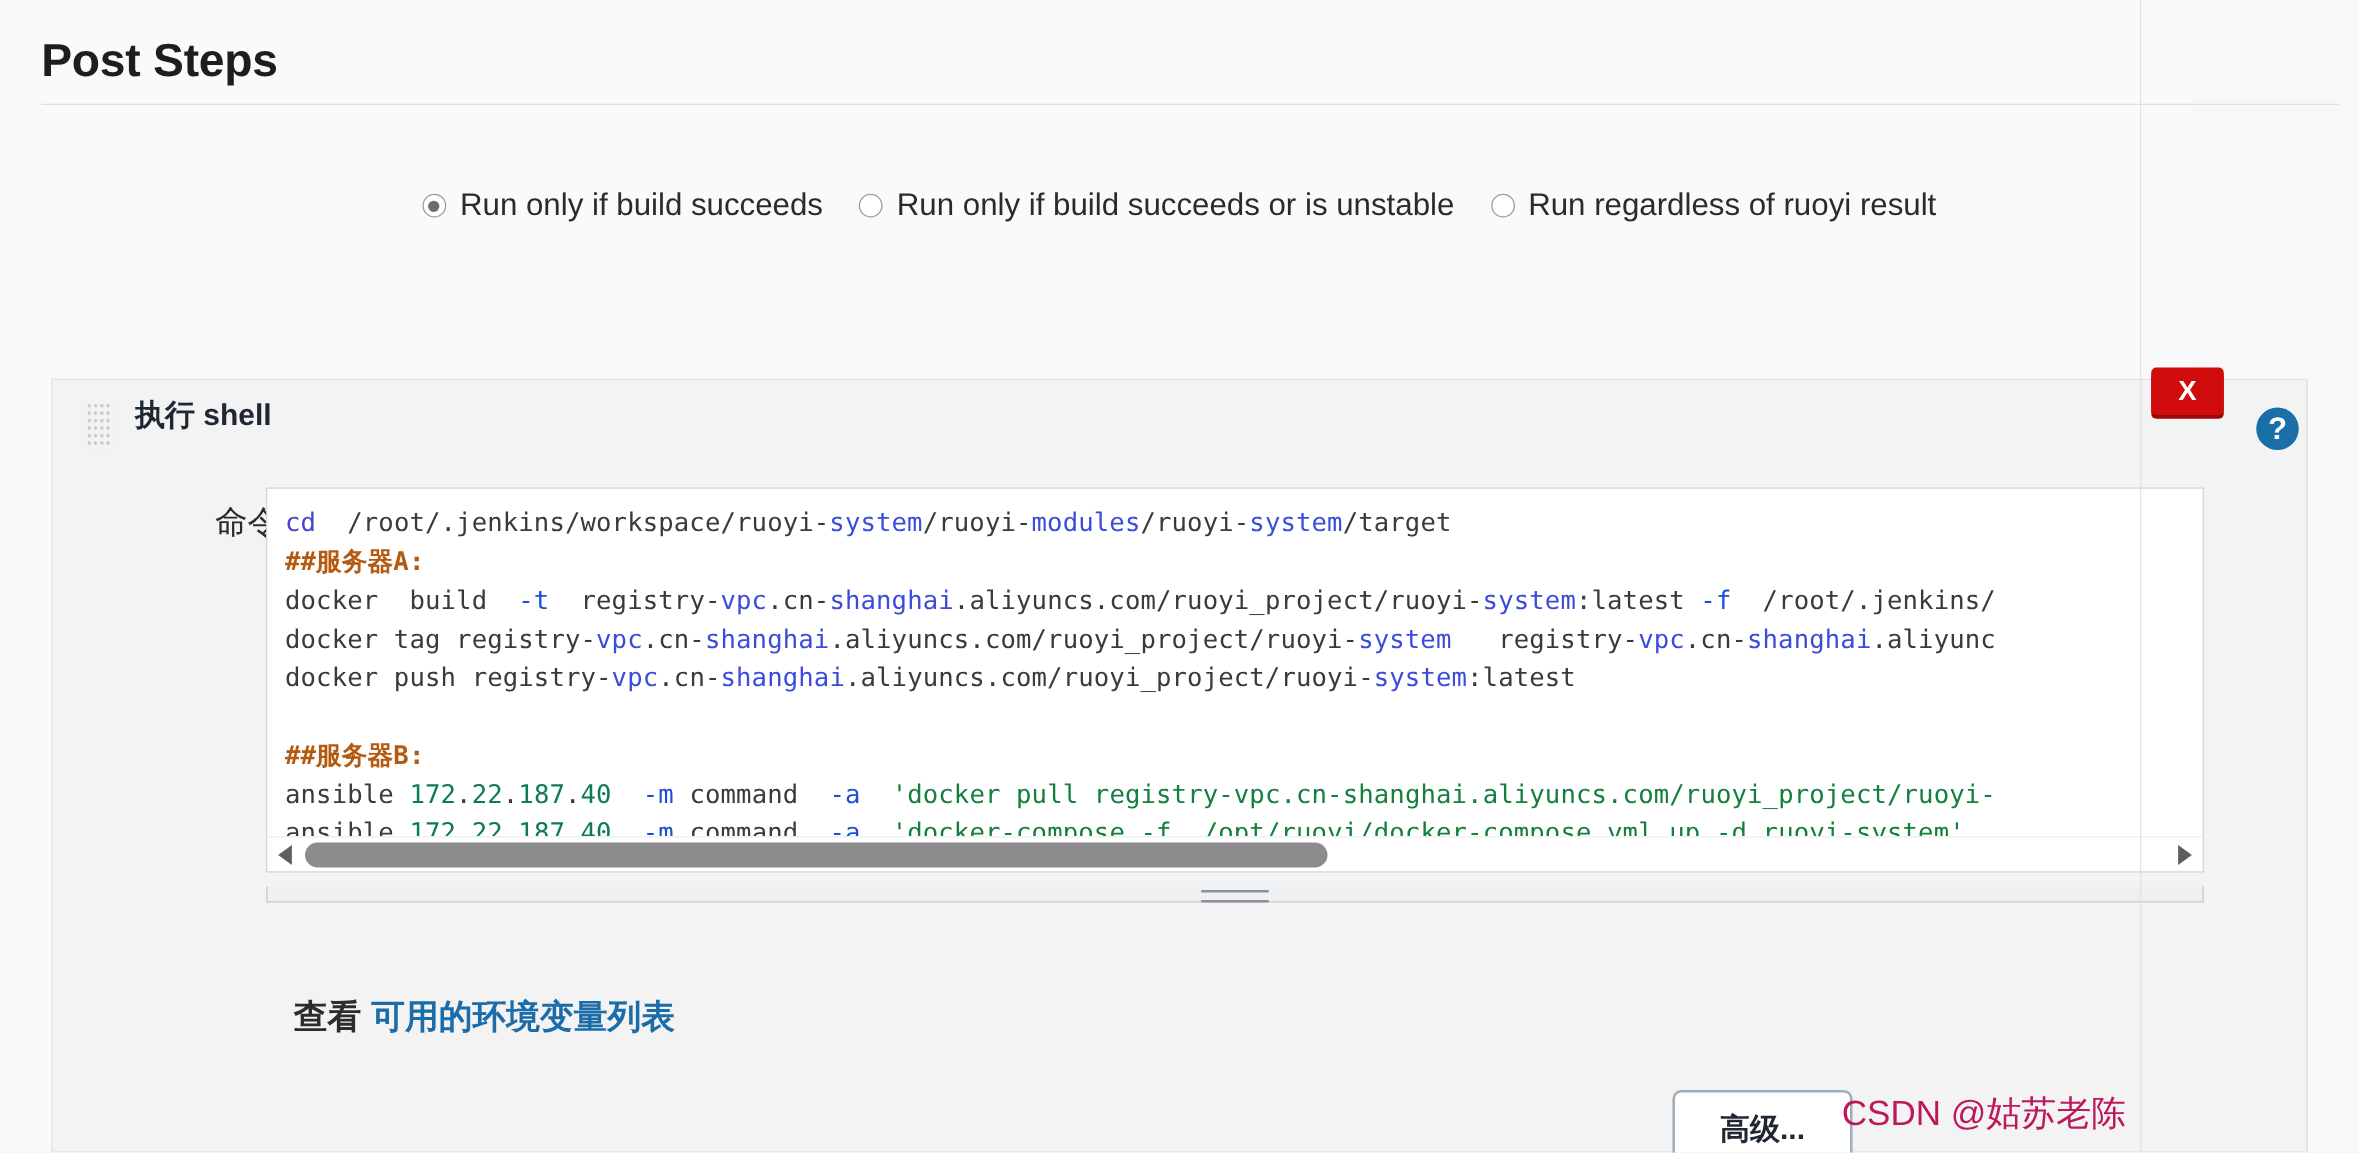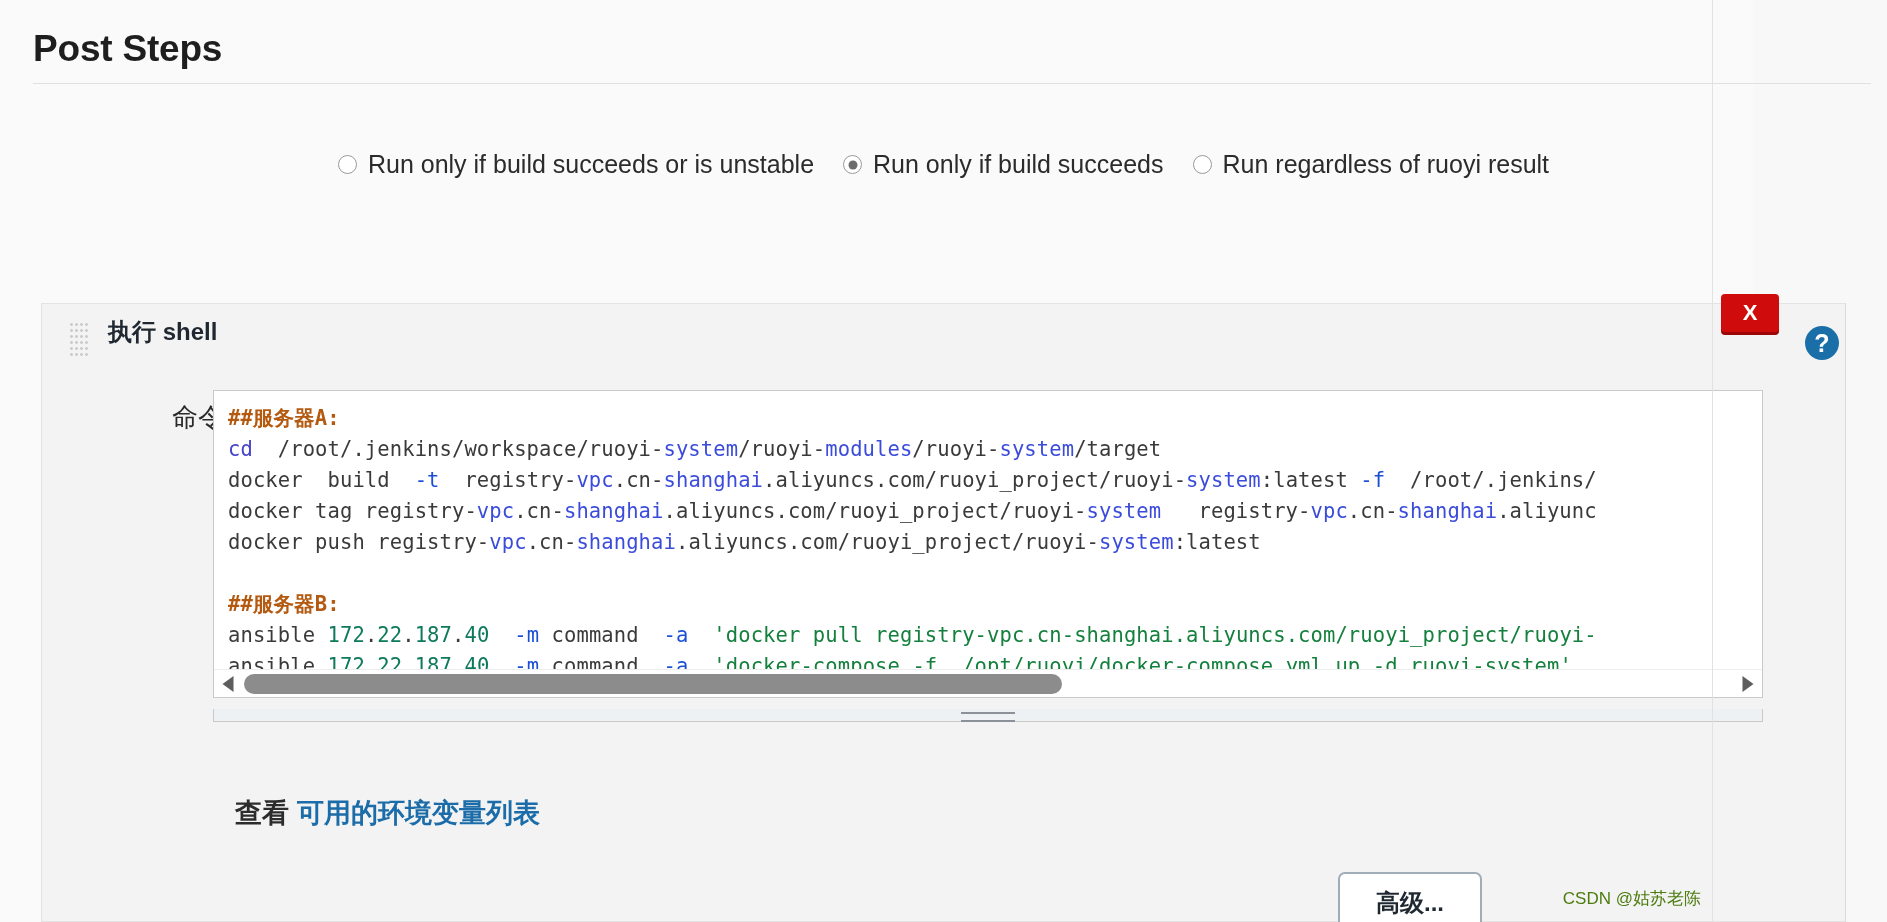--- a/index.html
+++ b/index.html
@@ -355,69 +355,69 @@
     width: 1px;
     height: 922px;
     background: #e2e2e2;
   }
 
   
   .watermark {
     position: absolute;
     right: 52px;
     bottom: 12px;
-    font-size: 17px;
-    color: #4d7c0f;
+    font-size: 28px;
+    color: #be185d;
     font-family: "Liberation Sans", sans-serif;
     white-space: nowrap;
     user-select: none;
   }
 </style>
 </head>
 <body>
 
 <div id="page">
 
   <div class="page-heading-wrap">
     <h1 class="page-heading">Post Steps</h1>
     <div class="heading-rule"></div>
   </div>
 
   <div class="radio-row">
-    <label class="radio-opt">
-      <span class="radio-mark"></span>
-      <span class="radio-label">Run only if build succeeds or is unstable</span>
-    </label>
     <label class="radio-opt">
       <span class="radio-mark checked"></span>
       <span class="radio-label">Run only if build succeeds</span>
     </label>
     <label class="radio-opt">
       <span class="radio-mark"></span>
+      <span class="radio-label">Run only if build succeeds or is unstable</span>
+    </label>
+    <label class="radio-opt">
+      <span class="radio-mark"></span>
       <span class="radio-label">Run regardless of ruoyi result</span>
     </label>
   </div>
 
 
   <div class="builder-panel">
 
     <div class="panel-header">
       <div class="drag-handle"></div>
       <div class="panel-title">执行 shell</div>
       <div class="close-btn">X</div>
       <div class="help-icon">?</div>
     </div>
 
     <div class="cmd-row">
       <div class="cmd-label">命令</div>
 
       <div class="code-wrap">
         <div class="code-area" id="code-area">
+            <div class="code-line"><span class="tk-kw">cd</span><span class="tk-plain">  /root/.jenkins/workspace/ruoyi-</span><span class="tk-id">system</span><span class="tk-plain">/ruoyi-</span><span class="tk-id">modules</span><span class="tk-plain">/ruoyi-</span><span class="tk-id">system</span><span class="tk-plain">/target</span></div>
             <div class="code-line"><span class="tk-comment">##服务器A:</span></div>
-            <div class="code-line"><span class="tk-kw">cd</span><span class="tk-plain">  /root/.jenkins/workspace/ruoyi-</span><span class="tk-id">system</span><span class="tk-plain">/ruoyi-</span><span class="tk-id">modules</span><span class="tk-plain">/ruoyi-</span><span class="tk-id">system</span><span class="tk-plain">/target</span></div>
             <div class="code-line"><span class="tk-plain">docker  build  </span><span class="tk-opt">-t</span><span class="tk-plain">  registry-</span><span class="tk-id">vpc</span><span class="tk-plain">.cn-</span><span class="tk-id">shanghai</span><span class="tk-plain">.aliyuncs.com/ruoyi_project/ruoyi-</span><span class="tk-id">system</span><span class="tk-plain">:latest </span><span class="tk-opt">-f</span><span class="tk-plain">  /root/.jenkins/</span></div>
             <div class="code-line"><span class="tk-plain">docker tag registry-</span><span class="tk-id">vpc</span><span class="tk-plain">.cn-</span><span class="tk-id">shanghai</span><span class="tk-plain">.aliyuncs.com/ruoyi_project/ruoyi-</span><span class="tk-id">system</span><span class="tk-plain">   registry-</span><span class="tk-id">vpc</span><span class="tk-plain">.cn-</span><span class="tk-id">shanghai</span><span class="tk-plain">.aliyunc</span></div>
             <div class="code-line"><span class="tk-plain">docker push registry-</span><span class="tk-id">vpc</span><span class="tk-plain">.cn-</span><span class="tk-id">shanghai</span><span class="tk-plain">.aliyuncs.com/ruoyi_project/ruoyi-</span><span class="tk-id">system</span><span class="tk-plain">:latest</span></div>
             <div class="code-line blank">&nbsp;</div>
             <div class="code-line"><span class="tk-comment">##服务器B:</span></div>
             <div class="code-line"><span class="tk-plain">ansible </span><span class="tk-num">172</span><span class="tk-plain">.</span><span class="tk-num">22</span><span class="tk-plain">.</span><span class="tk-num">187</span><span class="tk-plain">.</span><span class="tk-num">40</span><span class="tk-plain">  </span><span class="tk-opt">-m</span><span class="tk-plain"> command  </span><span class="tk-opt">-a</span><span class="tk-str">  'docker pull registry-vpc.cn-shanghai.aliyuncs.com/ruoyi_project/ruoyi-</span></div>
             <div class="code-line"><span class="tk-plain">ansible </span><span class="tk-num">172</span><span class="tk-plain">.</span><span class="tk-num">22</span><span class="tk-plain">.</span><span class="tk-num">187</span><span class="tk-plain">.</span><span class="tk-num">40</span><span class="tk-plain">  </span><span class="tk-opt">-m</span><span class="tk-plain"> command  </span><span class="tk-opt">-a</span><span class="tk-str">  'docker-compose -f  /opt/ruoyi/docker-compose.yml up -d ruoyi-system'</span></div>
           </div>
         <div class="hscroll">
           <div class="sc-arrow left"></div>

